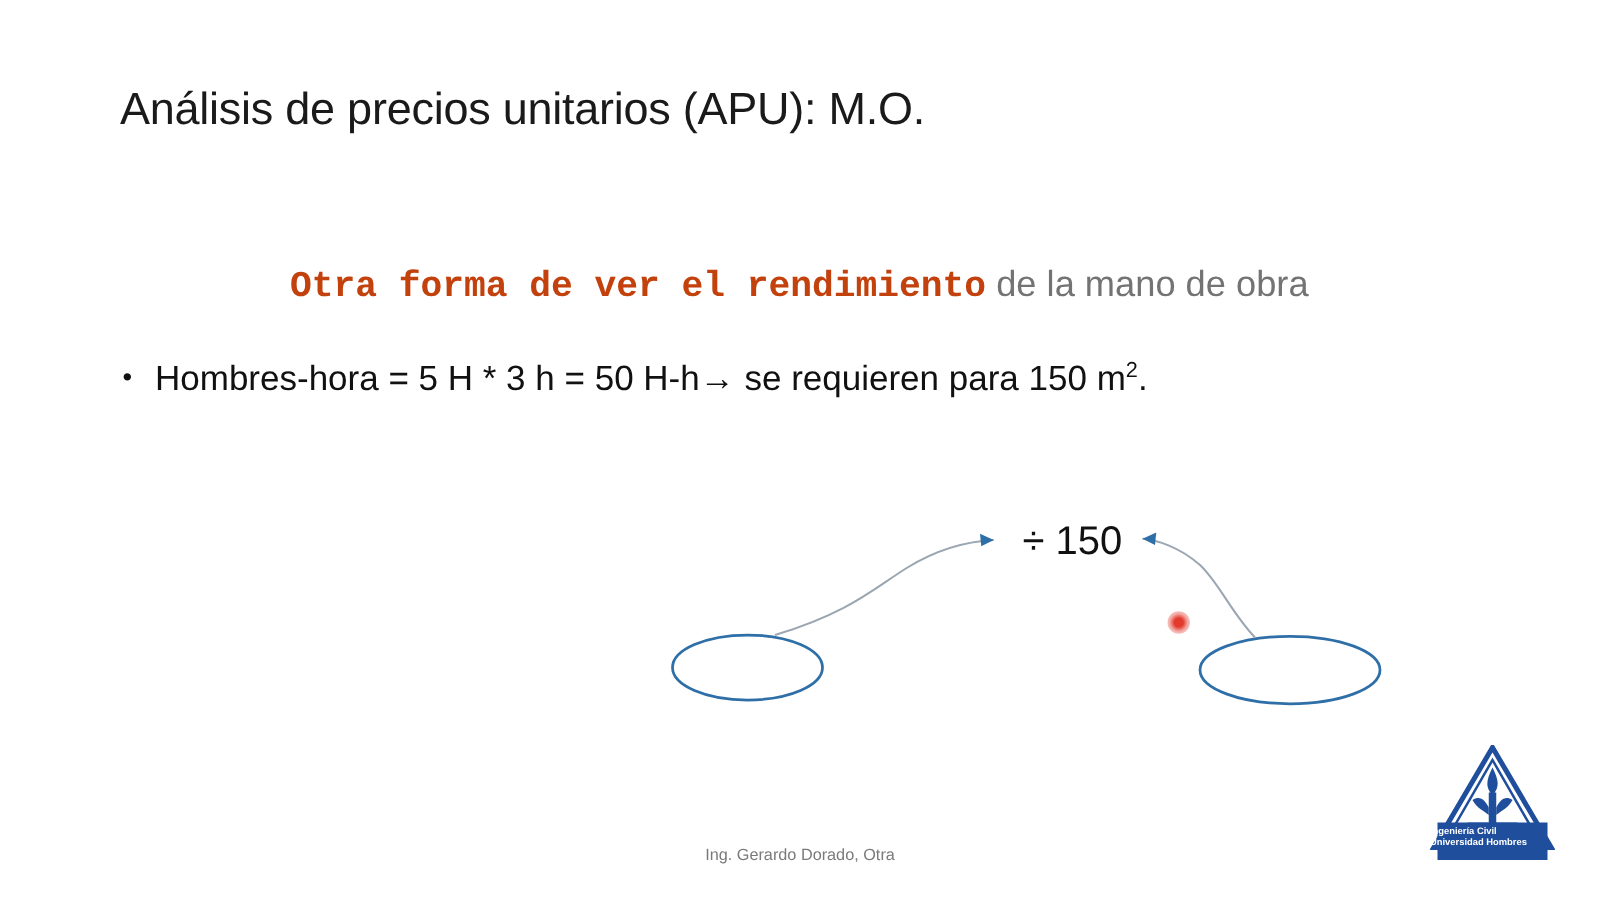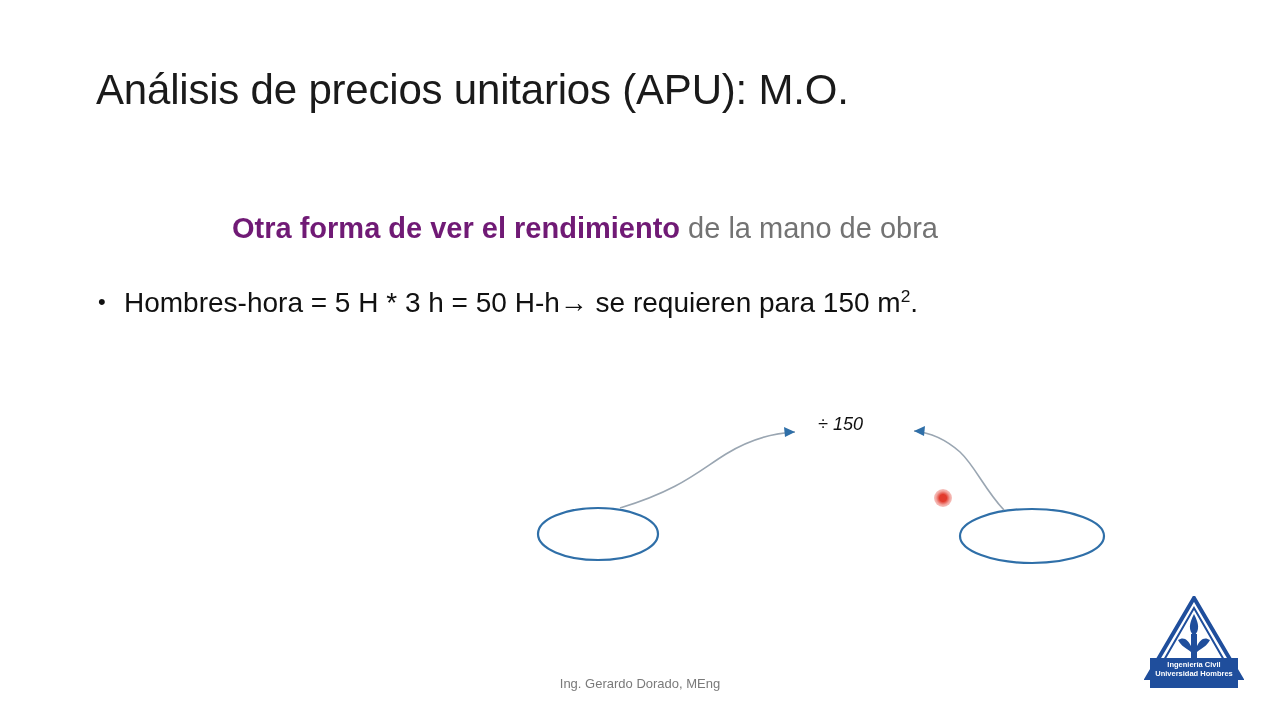--- a/index.html
+++ b/index.html
@@ -17,36 +17,37 @@
   .slide {
     position: relative;
     width: 1280px;
     height: 720px;
     background: #ffffff;
   }
   .slide-title {
     position: absolute;
     left: 96px;
     top: 66px;
-    font-size: 42px;
+    font-size: 36px;
     font-weight: 400;
     color: #1a1a1a;
     letter-spacing: -0.2px;
     white-space: nowrap;
   }
   .subtitle {
     position: absolute;
     left: 232px;
     top: 212px;
     font-size: 29px;
     white-space: nowrap;
   }
   .subtitle .hl {
-    color: #701a75;
+    color: #c2410c;
     font-weight: bold;
+    font-family: Liberation Mono, monospace;
   }
   .subtitle .rest {
     color: #737373;
     font-weight: 400;
   }
   .bullets {
     position: absolute;
     left: 98px;
     top: 286px;
     width: 1100px;
@@ -83,24 +84,23 @@
     left: 0;
     top: 0;
     width: 1280px;
     height: 720px;
     pointer-events: none;
   }
   .div-label {
     position: absolute;
     left: 818px;
     top: 414px;
-    font-size: 18px;
+    font-size: 32px;
     color: #111111;
     white-space: nowrap;
-    font-style: italic;
   }
   .cursor-dot {
     position: absolute;
     left: 934px;
     top: 489px;
     width: 18px;
     height: 18px;
     border-radius: 50%;
     background: radial-gradient(circle at 50% 50%, #e23b2e 0%, #e23b2e 28%, rgba(226,59,46,0.45) 55%, rgba(226,59,46,0.05) 100%);
   }
@@ -118,21 +118,20 @@
     left: 1144px;
     top: 596px;
     width: 100px;
     height: 96px;
   }
   .logo-text {
     position: absolute;
     left: 1144px;
     top: 660px;
     width: 100px;
-    text-align: center;
     font-size: 7.5px;
     color: #ffffff;
     line-height: 1.25;
     font-weight: bold;
   }
   .logo-text span { display: block; }
 </style>
 </head>
 <body>
 
@@ -161,21 +160,21 @@
     <path d="M 620 508 C 680 490 700 470 726 454 C 752 438 776 433 795 432" fill="none" stroke="#9aa6b2" stroke-width="1.6"></path>
     <path d="M 795 432 L 784 427 L 785 437 Z" fill="#2f6fa8"></path>
     <path d="M 1004 510 C 985 490 975 466 960 452 C 943 437 925 432 914 431" fill="none" stroke="#9aa6b2" stroke-width="1.6"></path>
     <path d="M 914 431 L 925 426 L 924 436 Z" fill="#2f6fa8"></path>
   </svg>
 
   <div class="div-label">÷ 150</div>
 
   <div class="cursor-dot"></div>
 
-  <div class="footer">Ing. Gerardo Dorado, MEng</div>
+  <div class="footer">Ing. Gerardo Dorado, Otra</div>
 
   <svg class="logo" viewBox="0 0 100 96" xmlns="http://www.w3.org/2000/svg">
     <polygon points="50,2 97,82 3,82" fill="none" stroke="#1f4e9c" stroke-width="4"></polygon>
     <polygon points="50,12 88,78 12,78" fill="none" stroke="#1f4e9c" stroke-width="2"></polygon>
     <path d="M50,18 C45,28 44,34 50,40 C56,34 55,28 50,18 Z" fill="#1f4e9c"></path>
     <rect x="47" y="38" width="6" height="26" fill="#1f4e9c"></rect>
     <path d="M34,44 C40,40 44,44 47,50 L47,56 C42,52 37,50 34,44 Z" fill="#1f4e9c"></path>
     <path d="M66,44 C60,40 56,44 53,50 L53,56 C58,52 63,50 66,44 Z" fill="#1f4e9c"></path>
     <rect x="30" y="62" width="40" height="4" fill="#1f4e9c"></rect>
     <rect x="6" y="62" width="88" height="30" fill="#1f4e9c"></rect>

